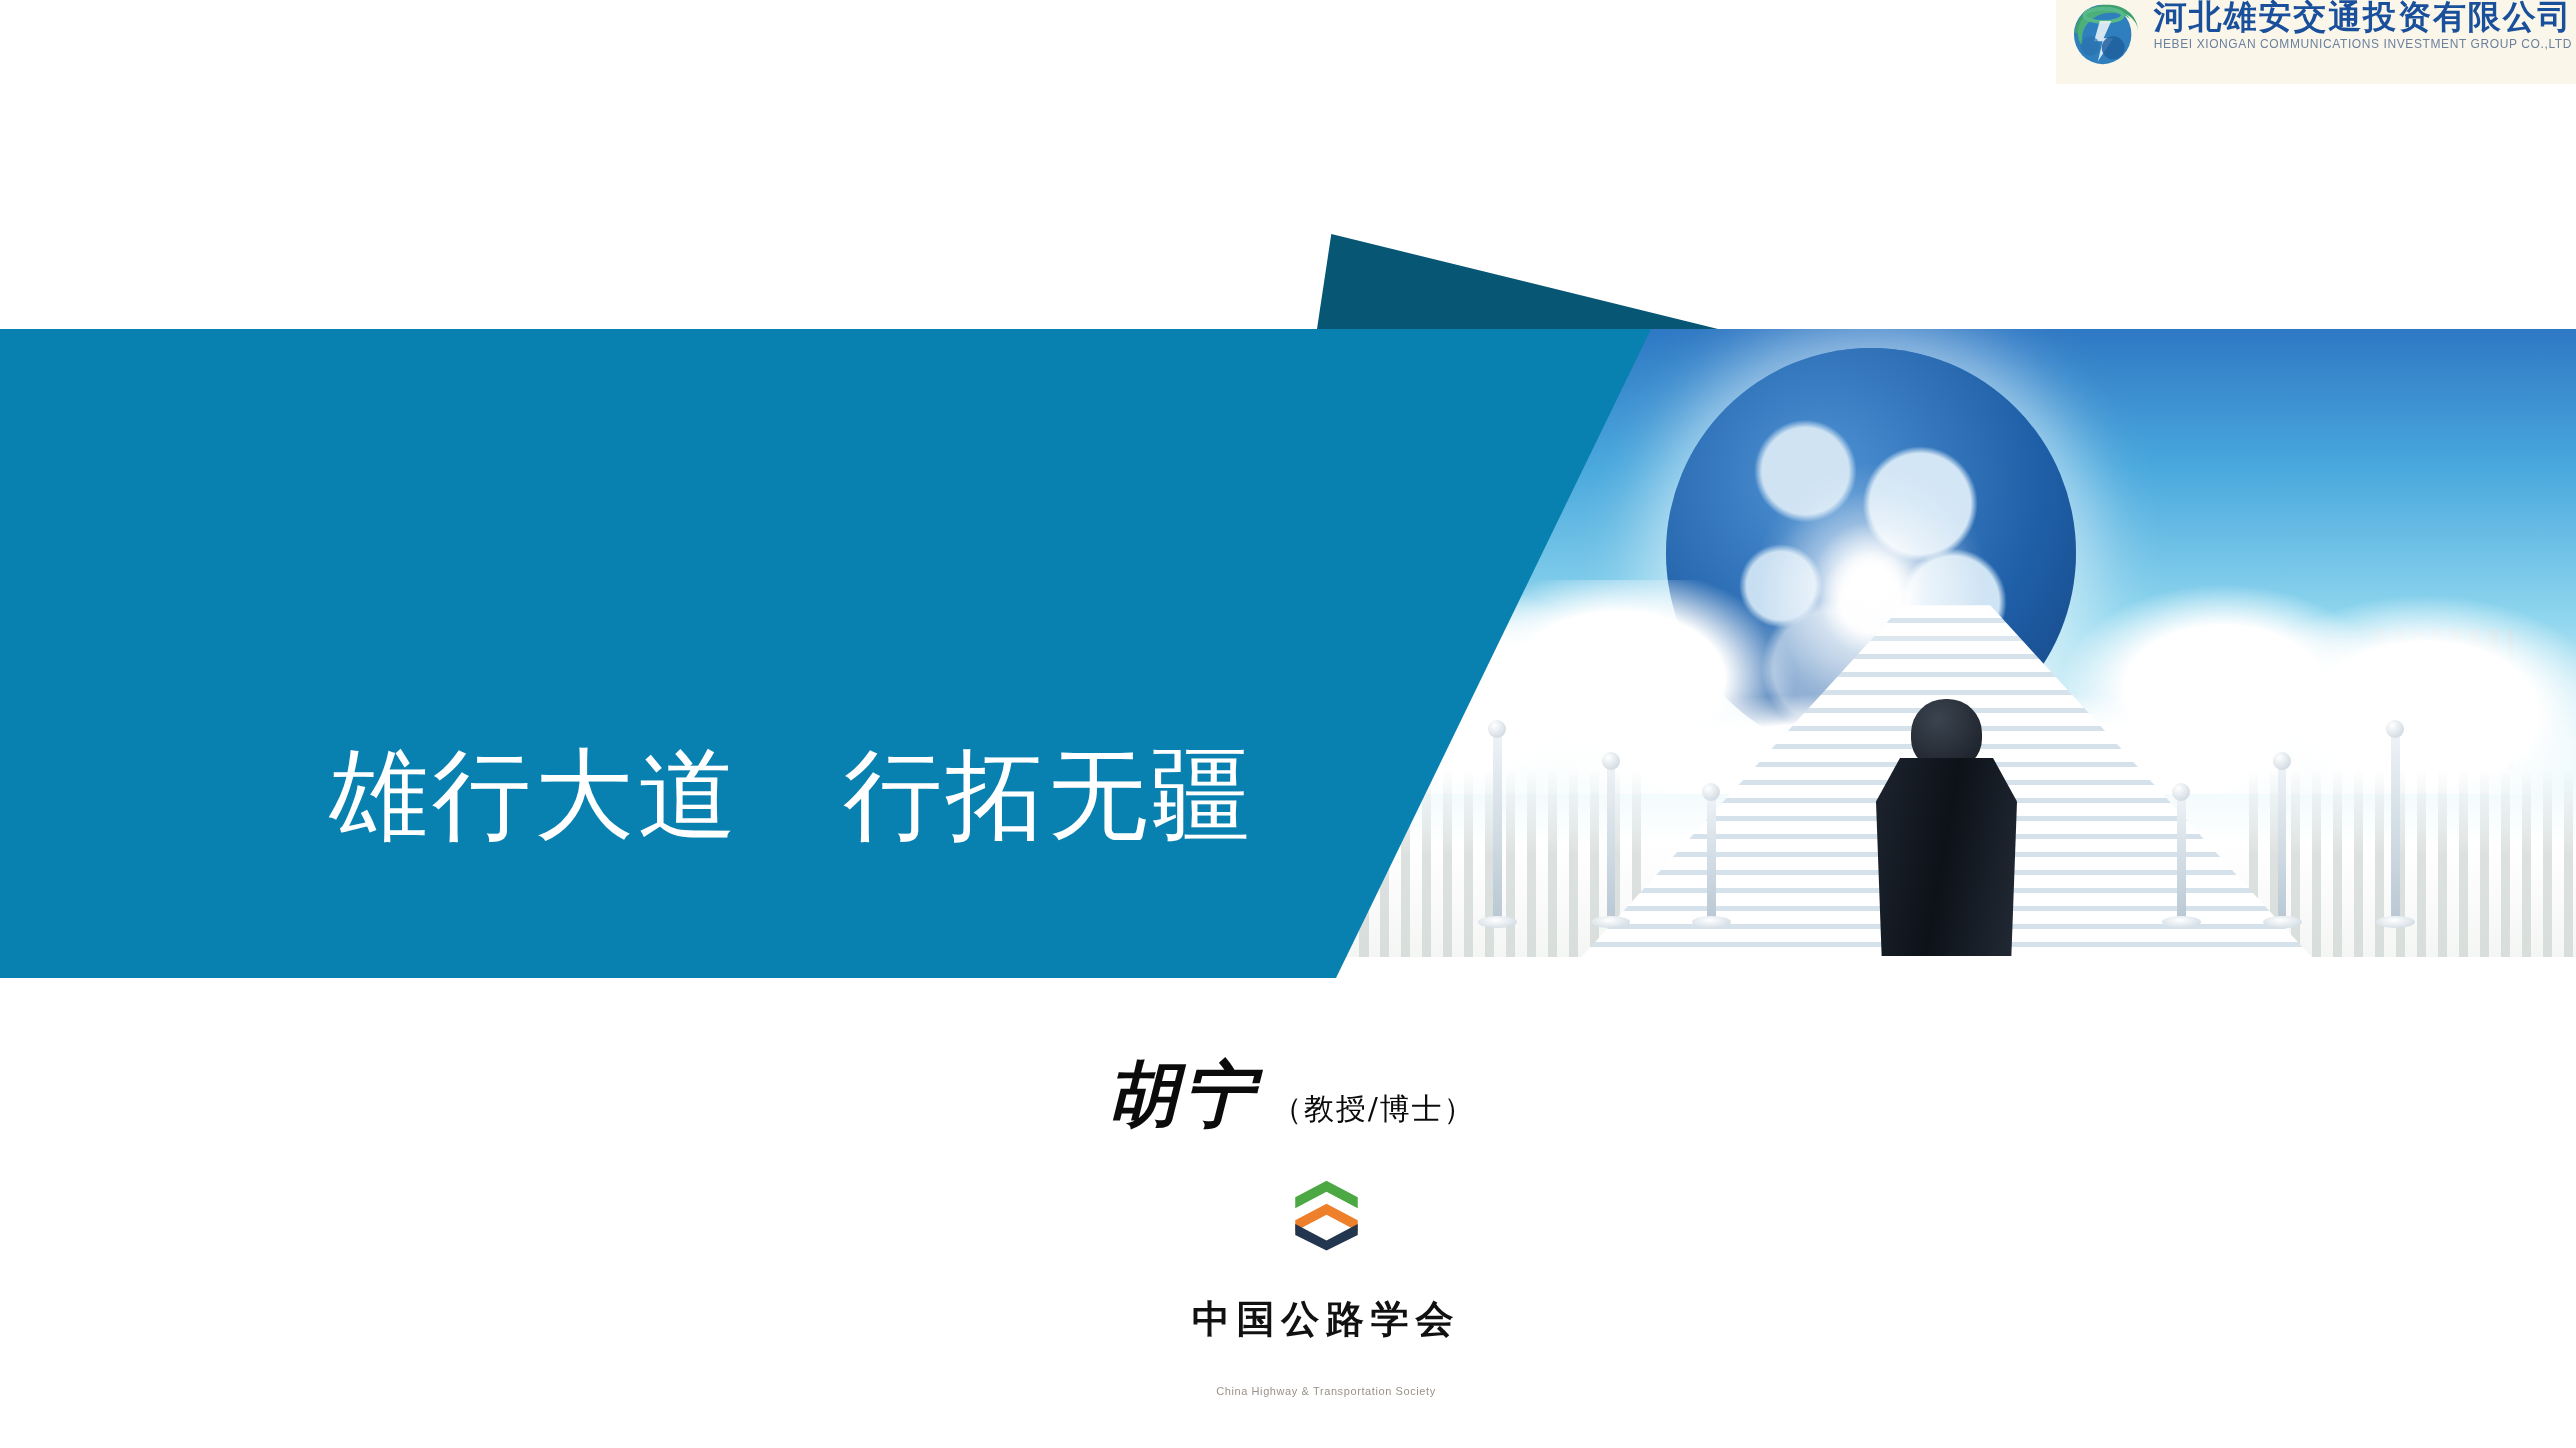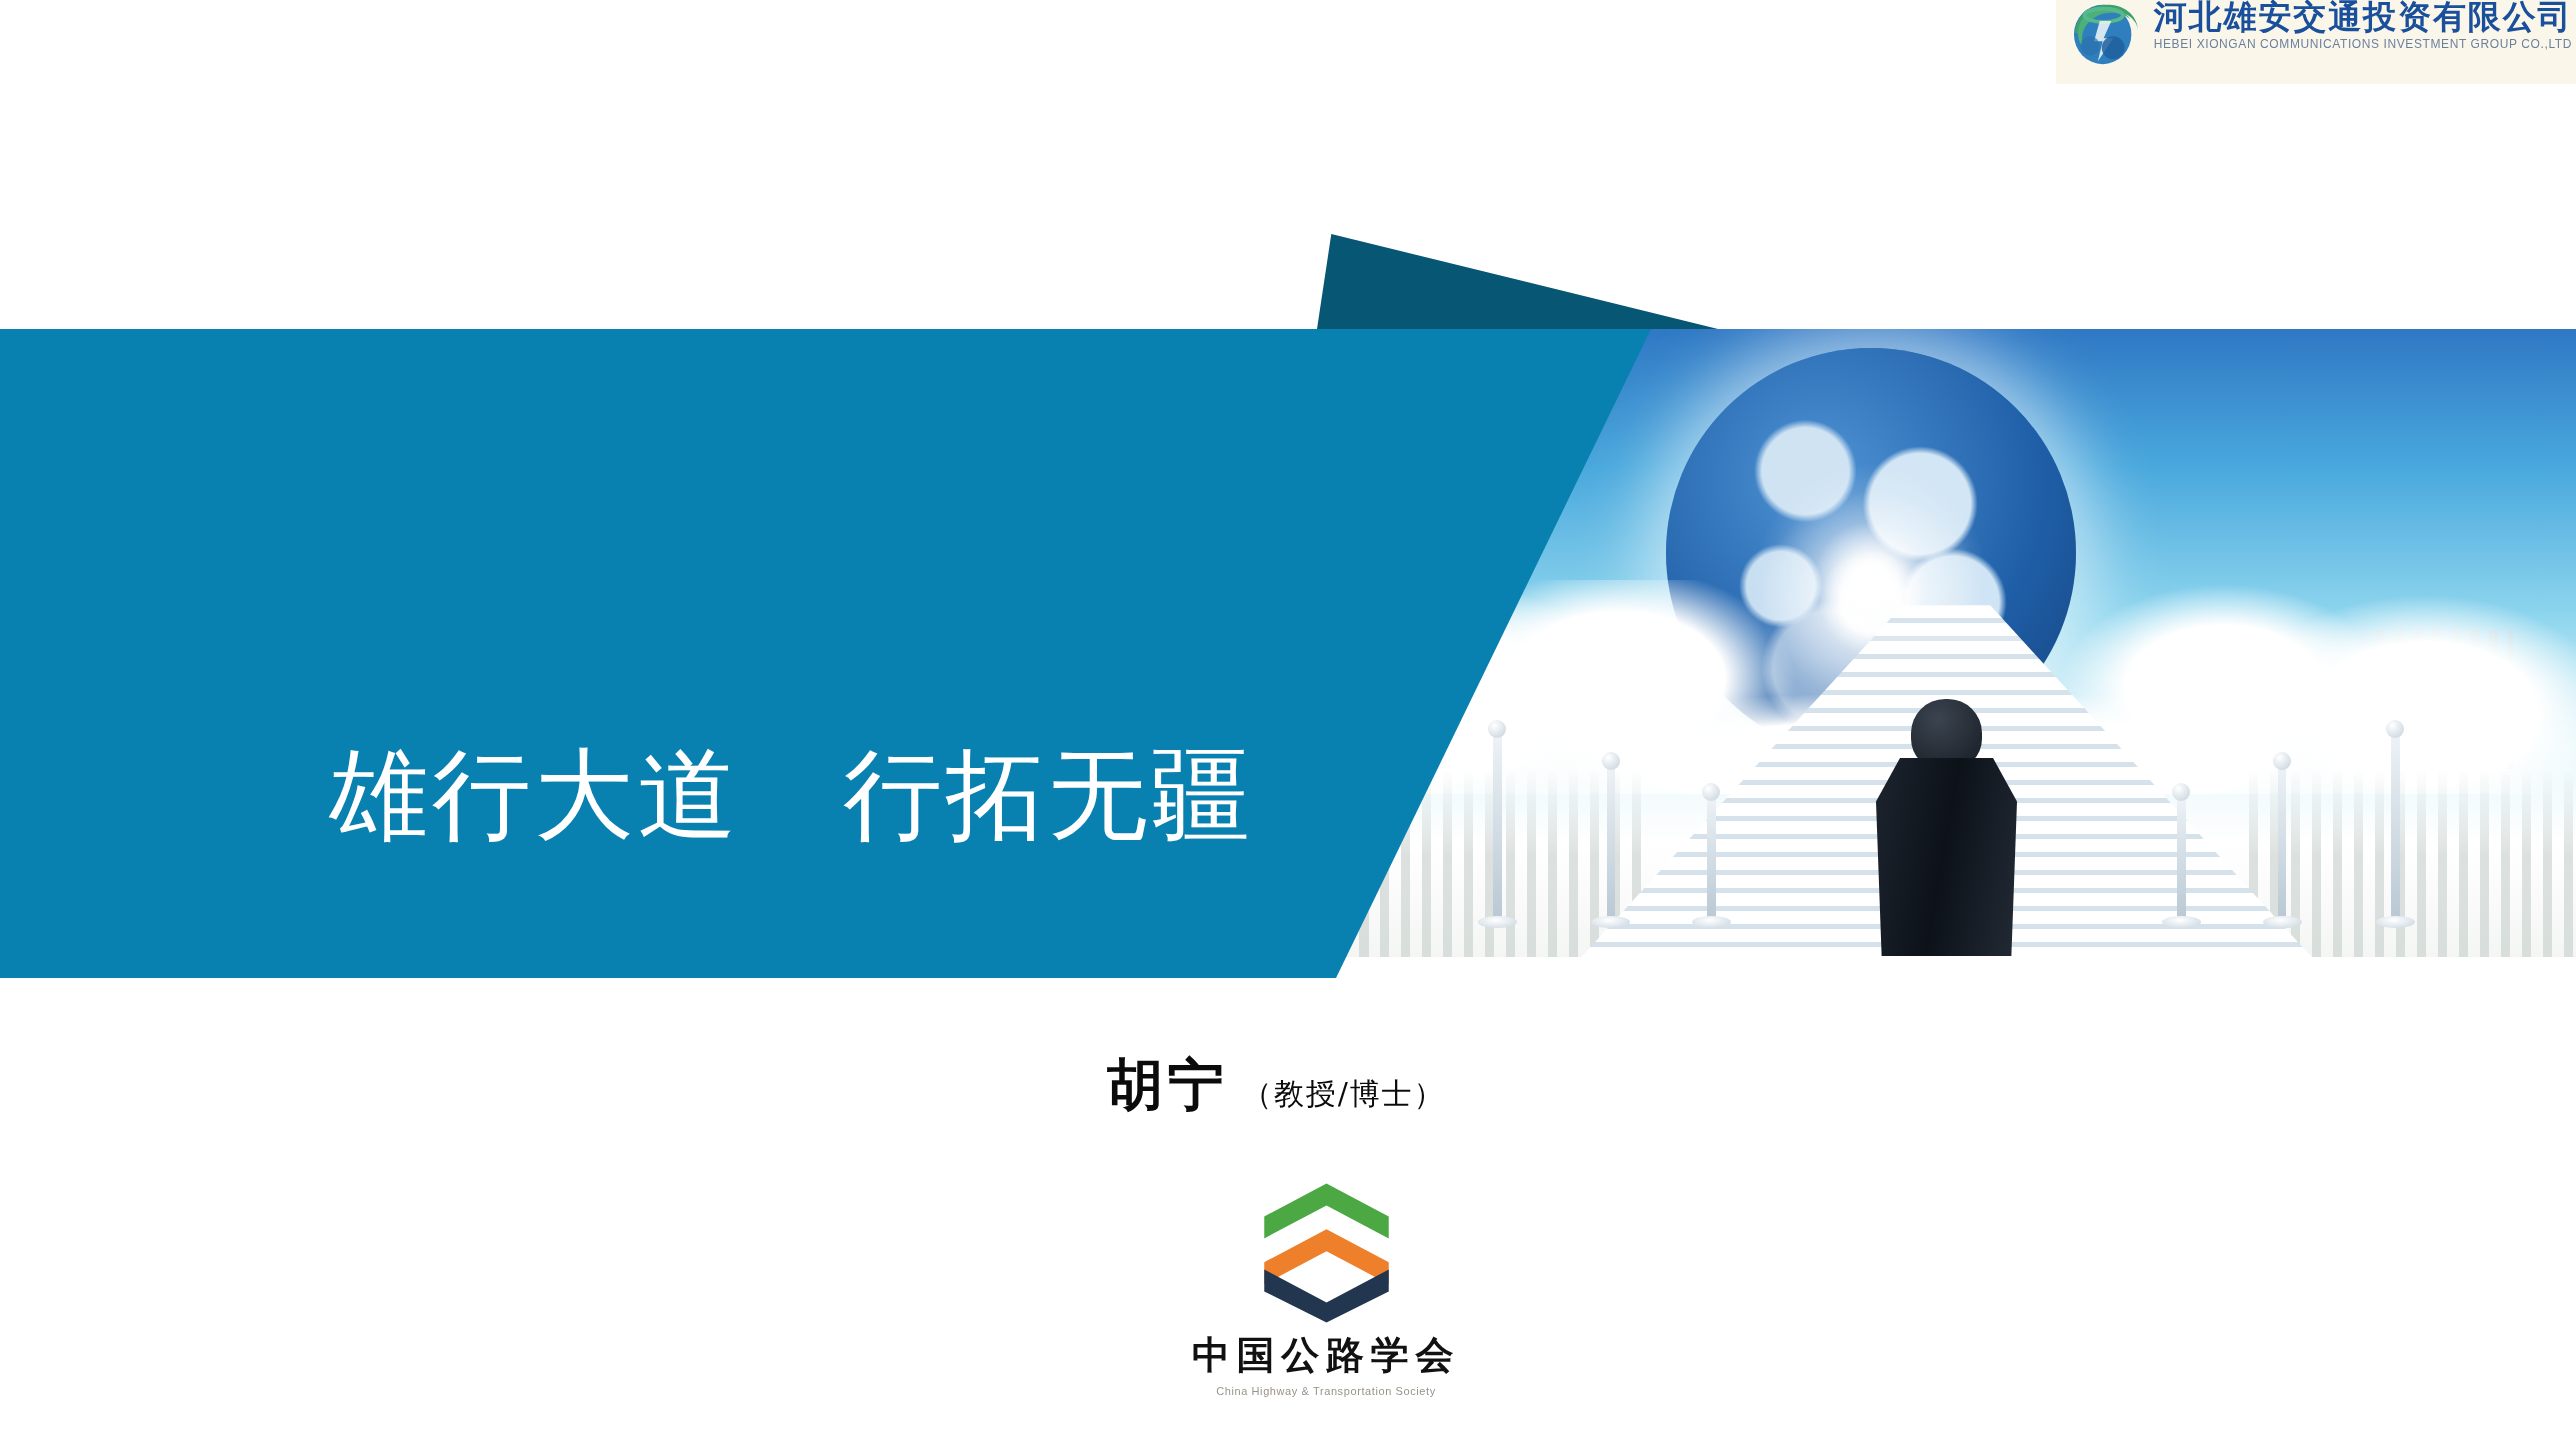--- a/index.html
+++ b/index.html
@@ -76,28 +76,28 @@
              clip-path:polygon(14.3px 0,401px 95px,0 95px);}
 
   .hero-title{position:absolute;left:329px;top:508px;font-size:99px;font-weight:normal;color:#ffffff;
               letter-spacing:3.8px;line-height:1.08;white-space:nowrap;
               font-family:"DejaVu Sans","Liberation Sans",sans-serif;}
   .hero-sub{position:absolute;left:296px;top:763px;font-size:46px;color:#ffffff;letter-spacing:1px;
             white-space:nowrap;font-family:"DejaVu Sans","Liberation Sans",sans-serif;}
 
   
   .presenter{position:absolute;left:1107px;top:1048px;display:flex;align-items:baseline;color:#0b0b0b;white-space:nowrap;}
-  .presenter-name{font-size:56px;font-weight:bold;letter-spacing:4.8px;
-                  font-family:"DejaVu Serif","Liberation Serif",serif;}
+  .presenter-name{font-size:71px;font-weight:bold;letter-spacing:4.8px;
+                  font-family:"DejaVu Serif","Liberation Serif",serif;font-style:italic;}
   .presenter-title{font-size:30px;margin-left:13.4px;letter-spacing:1.9px;
                    font-family:"DejaVu Serif","Liberation Serif",serif;}
 
   
   .society{position:absolute;left:1183px;top:1178px;width:286px;height:219px;
-           display:flex;flex-direction:column;align-items:center;}
+           display:flex;flex-direction:column;align-items:center;gap:36px;}
   .society-mark{width:141px;height:151px;}
   .society-cn{margin-top:7.6px;font-size:38px;font-weight:bold;color:#111;letter-spacing:6.7px;
               font-family:"DejaVu Serif","Liberation Serif",serif;white-space:nowrap;}
   .society-en{margin-top:3.8px;font-size:11px;color:#9a9289;letter-spacing:0.6px;white-space:nowrap;}
 </style>
 </head>
 <body>
 
 <div class="slide">
 

